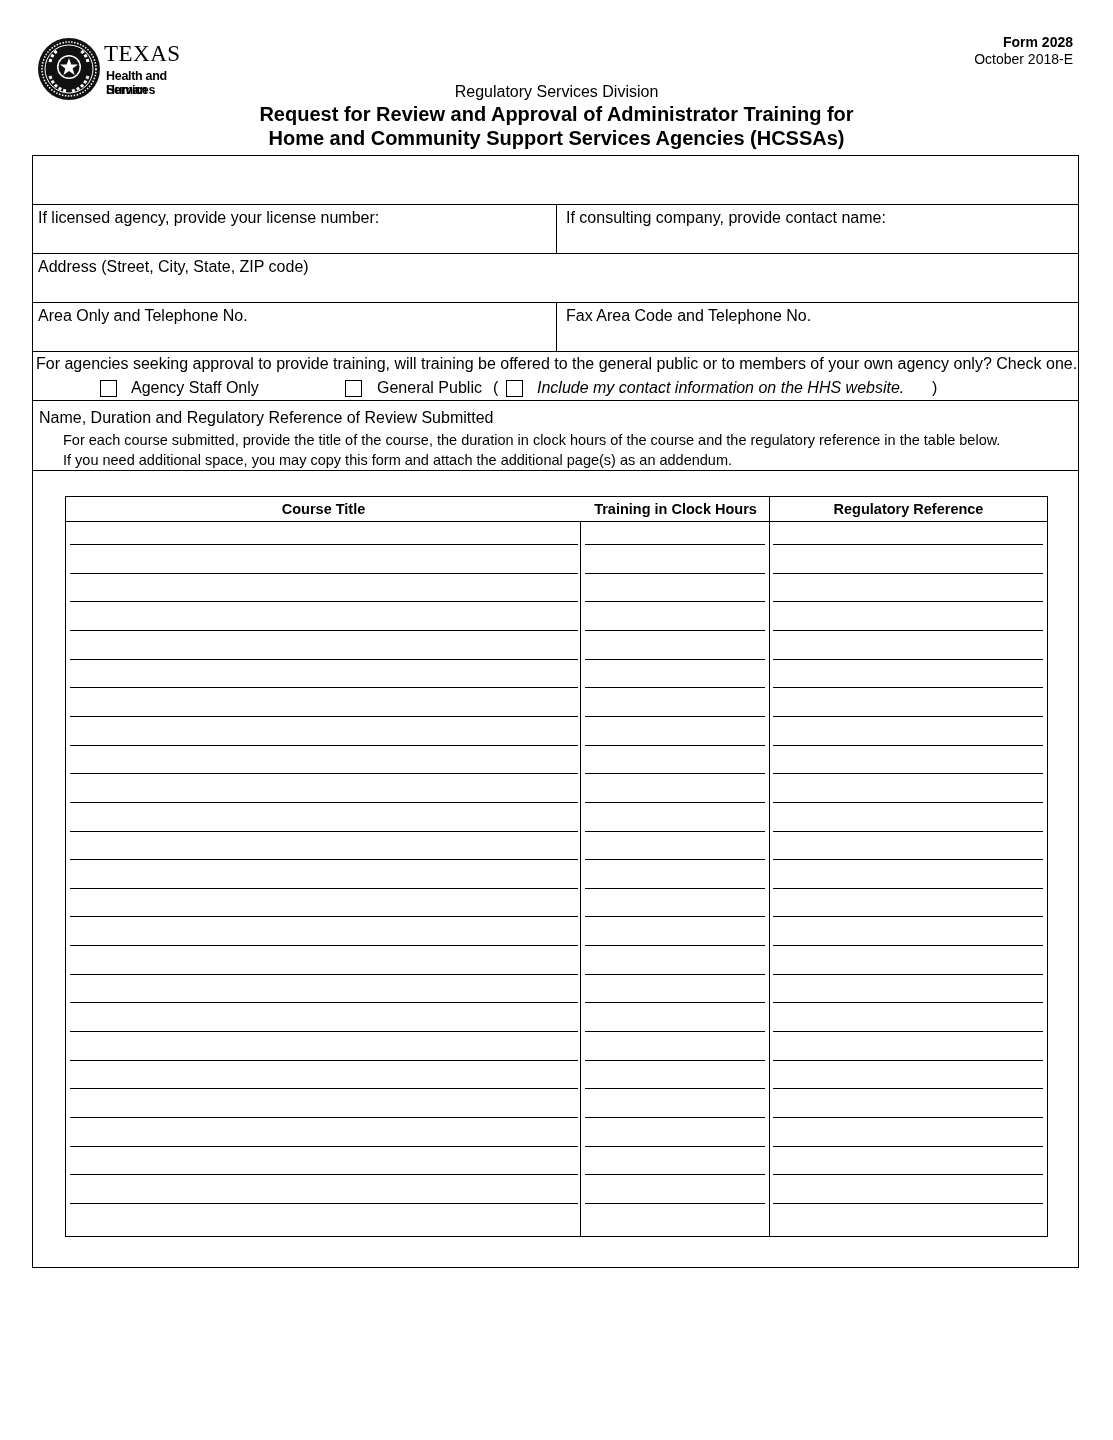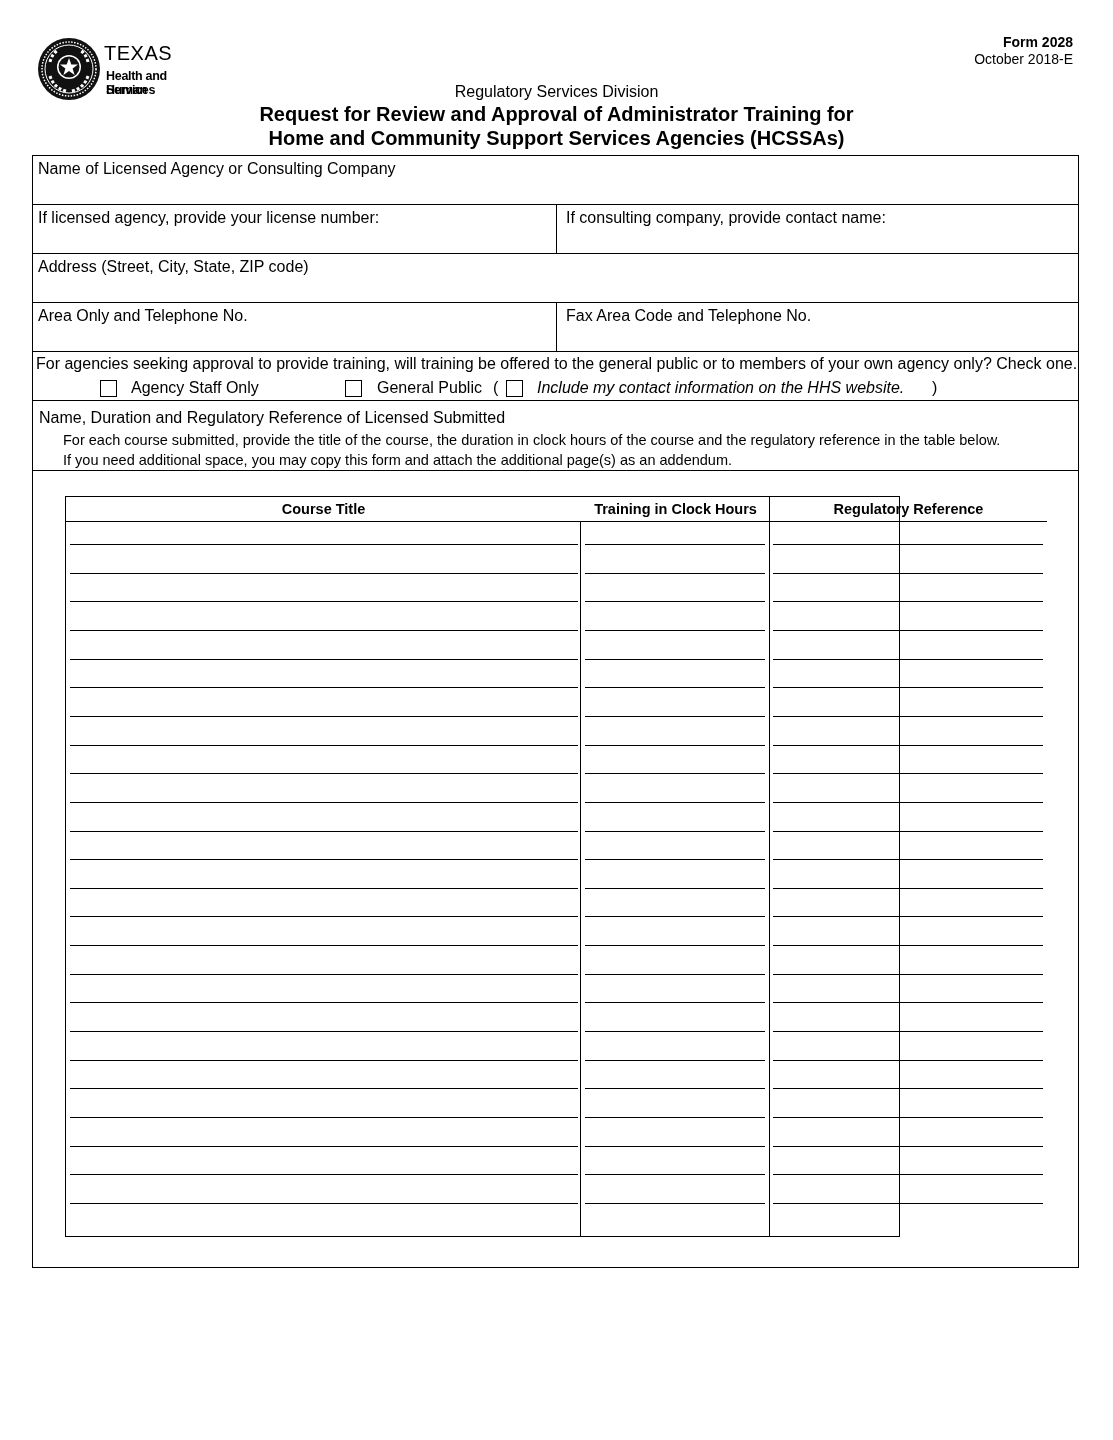--- a/index.html
+++ b/index.html
@@ -1,36 +1,36 @@
 <!DOCTYPE html>
 <html><head>
 <meta charset="utf-8">
 <style>
   html, body { margin:0; padding:0; background:#ffffff; }
   body { width:1113px; height:1440px; position:relative; font-family:"Liberation Sans", sans-serif; color:#000; overflow:hidden; }
   .abs { position:absolute; }
   #logo { left:36px; top:36px; width:170px; height:68px; }
   #logo svg { position:absolute; left:0; top:0; }
-  .logo-texas { position:absolute; left:68px; top:6px; font-family:Liberation Sans, sans-serif; font-size:20px; letter-spacing:0.5px; line-height:23px;text-align:right; }
+  .logo-texas { position:absolute; left:68px; top:6px; font-family:Liberation Serif, serif; font-size:23px; letter-spacing:0.5px; line-height:23px;text-align:right; }
   .logo-sub { position:absolute; left:70px; font-size:12.5px; font-weight:bold; line-height:14px; letter-spacing:-0.3px; }
   #form-number { right:40px; top:34px; font-size:14px; font-weight:bold; text-align:right; }
   #form-date { right:40px; top:51px; font-size:14px; text-align:right; }
   #division { left:0; width:1113px; top:83px; text-align:center; font-size:16px; }
   #title { left:0; width:1113px; top:102px; text-align:center; font-size:20px; font-weight:bold; line-height:24px; }
 
   #form-box { left:32px; top:155px; width:1047px; height:1113px; border:1.3px solid #000; box-sizing:border-box; }
   .hline { position:absolute; height:0; border-top:1.3px solid #000; }
   .vline { position:absolute; width:0; border-left:1.3px solid #000; }
   .field-label { position:absolute; font-size:16px; line-height:18px; white-space:nowrap; }
   .field-input { position:absolute; border:none; background:transparent; outline:none; font-family:"Liberation Sans", sans-serif; font-size:15px; }
   .checkbox { position:absolute; width:17px; height:17px; border:1.2px solid #000; box-sizing:border-box; background:#fff; cursor:pointer; }
   .small-text { position:absolute; font-size:14.5px; line-height:18px; white-space:nowrap; }
   .italic { font-style:italic; }
 
-  #course-table { position:absolute; left:65px; top:496px; width:835px; height:741px; border:1.3px solid #000; box-sizing:border-box; }
+  #course-table { position:absolute; left:65px; top:496px; width:983px; height:741px; border:1.3px solid #000; box-sizing:border-box; }
   .th { position:absolute; top:0; height:25px; line-height:24px; font-size:14.5px; font-weight:bold; text-align:center; }
   .row-line { position:absolute; height:0; border-top:1.3px solid #000; }
   .cell-input { position:absolute; height:24px; border:none; background:transparent; outline:none; font-family:"Liberation Sans", sans-serif; font-size:14px; }
 </style>
 </head>
 <body>
 
 <div id="logo" class="abs">
   <svg width="66" height="66" viewBox="0 0 66 66">
     <circle cx="33" cy="33" r="31" fill="#111"></circle>
@@ -52,21 +52,20 @@
 <div id="form-number" class="abs">Form 2028</div>
 <div id="form-date" class="abs">October 2018-E</div>
 <div id="division" class="abs">Regulatory Services Division</div>
 <div id="title" class="abs">
   <div>Request for Review and Approval of Administrator Training for</div>
   <div>Home and Community Support Services Agencies (HCSSAs)</div>
 </div>
 
 <div id="form-box" class="abs">
 
-  <div class="field-label" style="left:5px; top:4px;">Name of Licensed Agency or Consulting Company</div>
   <input class="field-input" style="left: 5px; top: 24px; width: 1030px; height: 22px;" value="">
   <div class="hline" style="left:0; width:1046px; top:48px;"></div>
 
   <div class="field-label" style="left:5px; top:53px;">If licensed agency, provide your license number:</div>
   <input class="field-input" style="left: 5px; top: 73px; width: 510px; height: 22px;" value="">
   <div class="vline" style="left:523px; top:48px; height:49px;"></div>
   <div class="field-label" style="left:533px; top:53px;">If consulting company, provide contact name:</div>
   <input class="field-input" style="left: 533px; top: 73px; width: 505px; height: 22px;" value="">
   <div class="hline" style="left:0; width:1046px; top:97px;"></div>
 
@@ -85,21 +84,21 @@
   <div class="checkbox" style="left:67px; top:224px;"></div>
   <div class="field-label" style="left:98px; top:223px;">Agency Staff Only</div>
   <div class="checkbox" style="left:312px; top:224px;"></div>
   <div class="field-label" style="left:344px; top:223px;">General Public</div>
   <div class="field-label" style="left:460px; top:223px;">(</div>
   <div class="checkbox" style="left:473px; top:224px;"></div>
   <div class="field-label italic" style="left:504px; top:223px;">Include my contact information on the HHS website.</div>
   <div class="field-label" style="left:899px; top:223px;">)</div>
   <div class="hline" style="left:0; width:1046px; top:244px;"></div>
 
-  <div class="field-label" style="left:6px; top:253px;">Name, Duration and Regulatory Reference of Licensed Submitted</div>
+  <div class="field-label" style="left:6px; top:253px;">Name, Duration and Regulatory Reference of Review Submitted</div>
   <div class="small-text" style="left:30px; top:275px;">For each course submitted, provide the title of the course, the duration in clock hours of the course and the regulatory reference in the table below.</div>
   <div class="small-text" style="left:30px; top:295px;">If you need additional space, you may copy this form and attach the additional page(s) as an addendum.</div>
   <div class="hline" style="left:0; width:1046px; top:314px;"></div>
 </div>
 
 <div id="course-table">
   <div class="th" style="left:0; width:515px;">Course Title</div>
   <div class="th" style="left:515px; width:189px;">Training in Clock Hours</div>
   <div class="th" style="left:704px; width:277px;">Regulatory Reference</div>
   <div class="hline" style="left:0; width:981px; top:24px;"></div>

